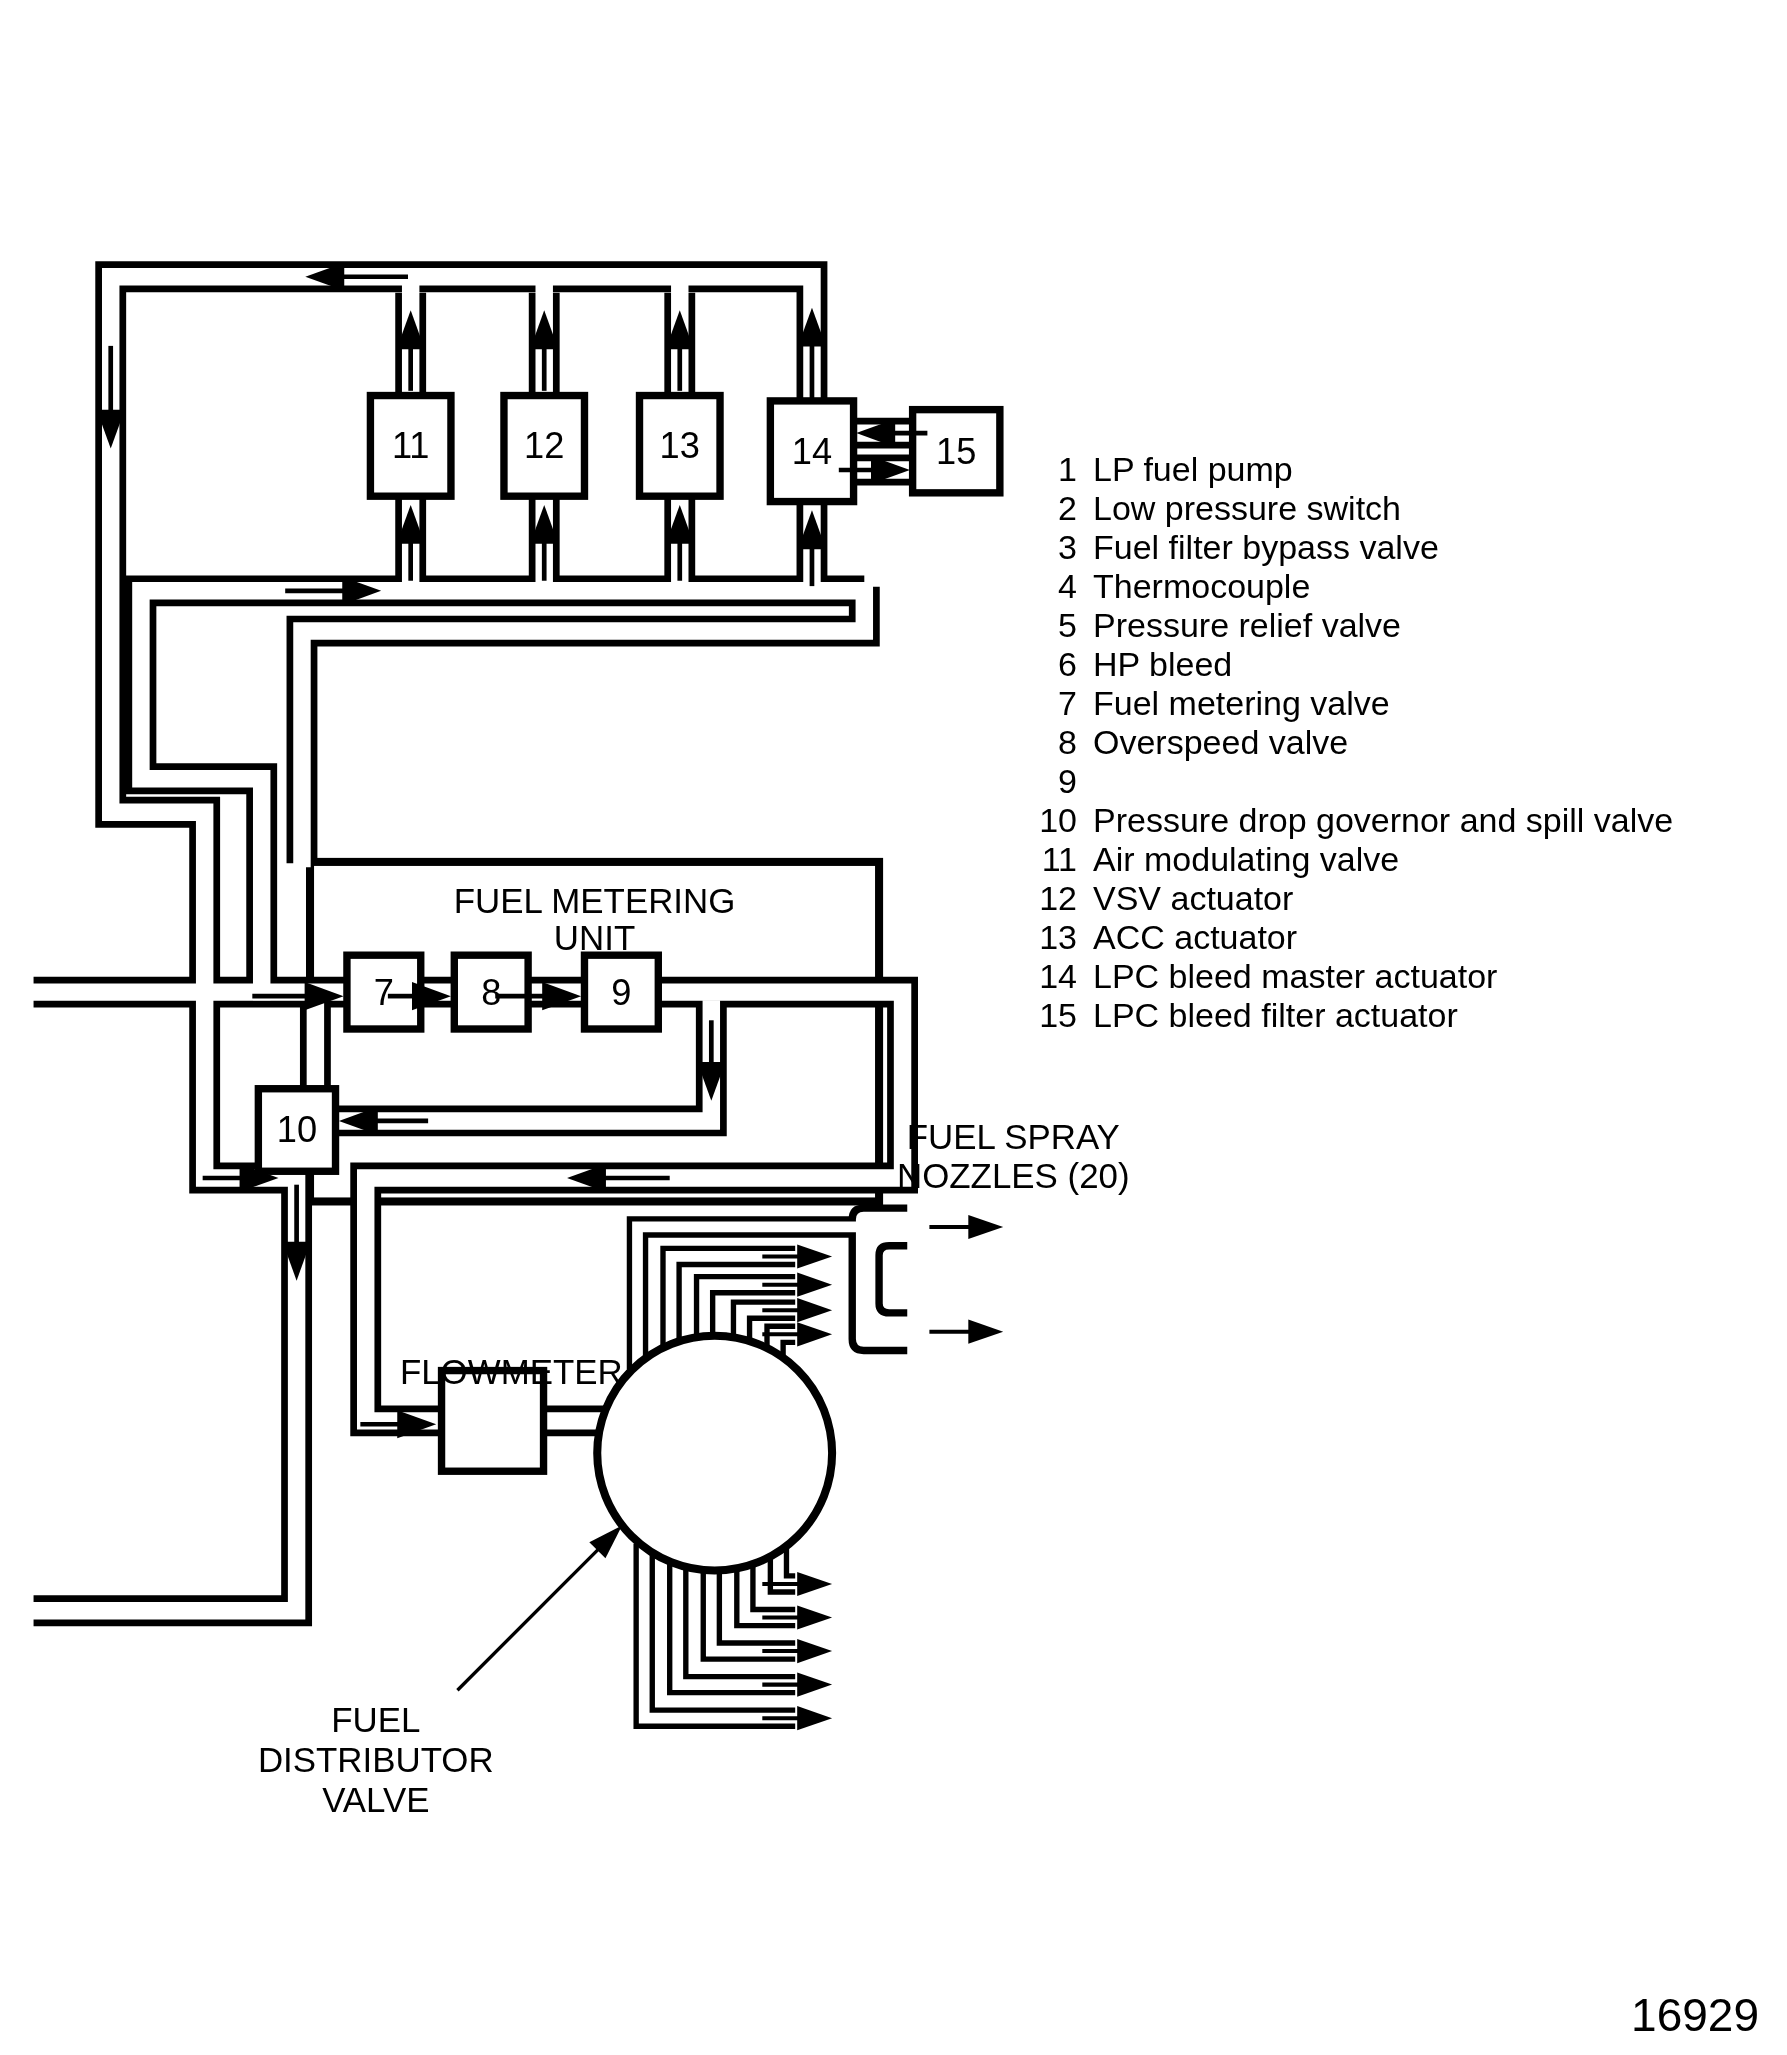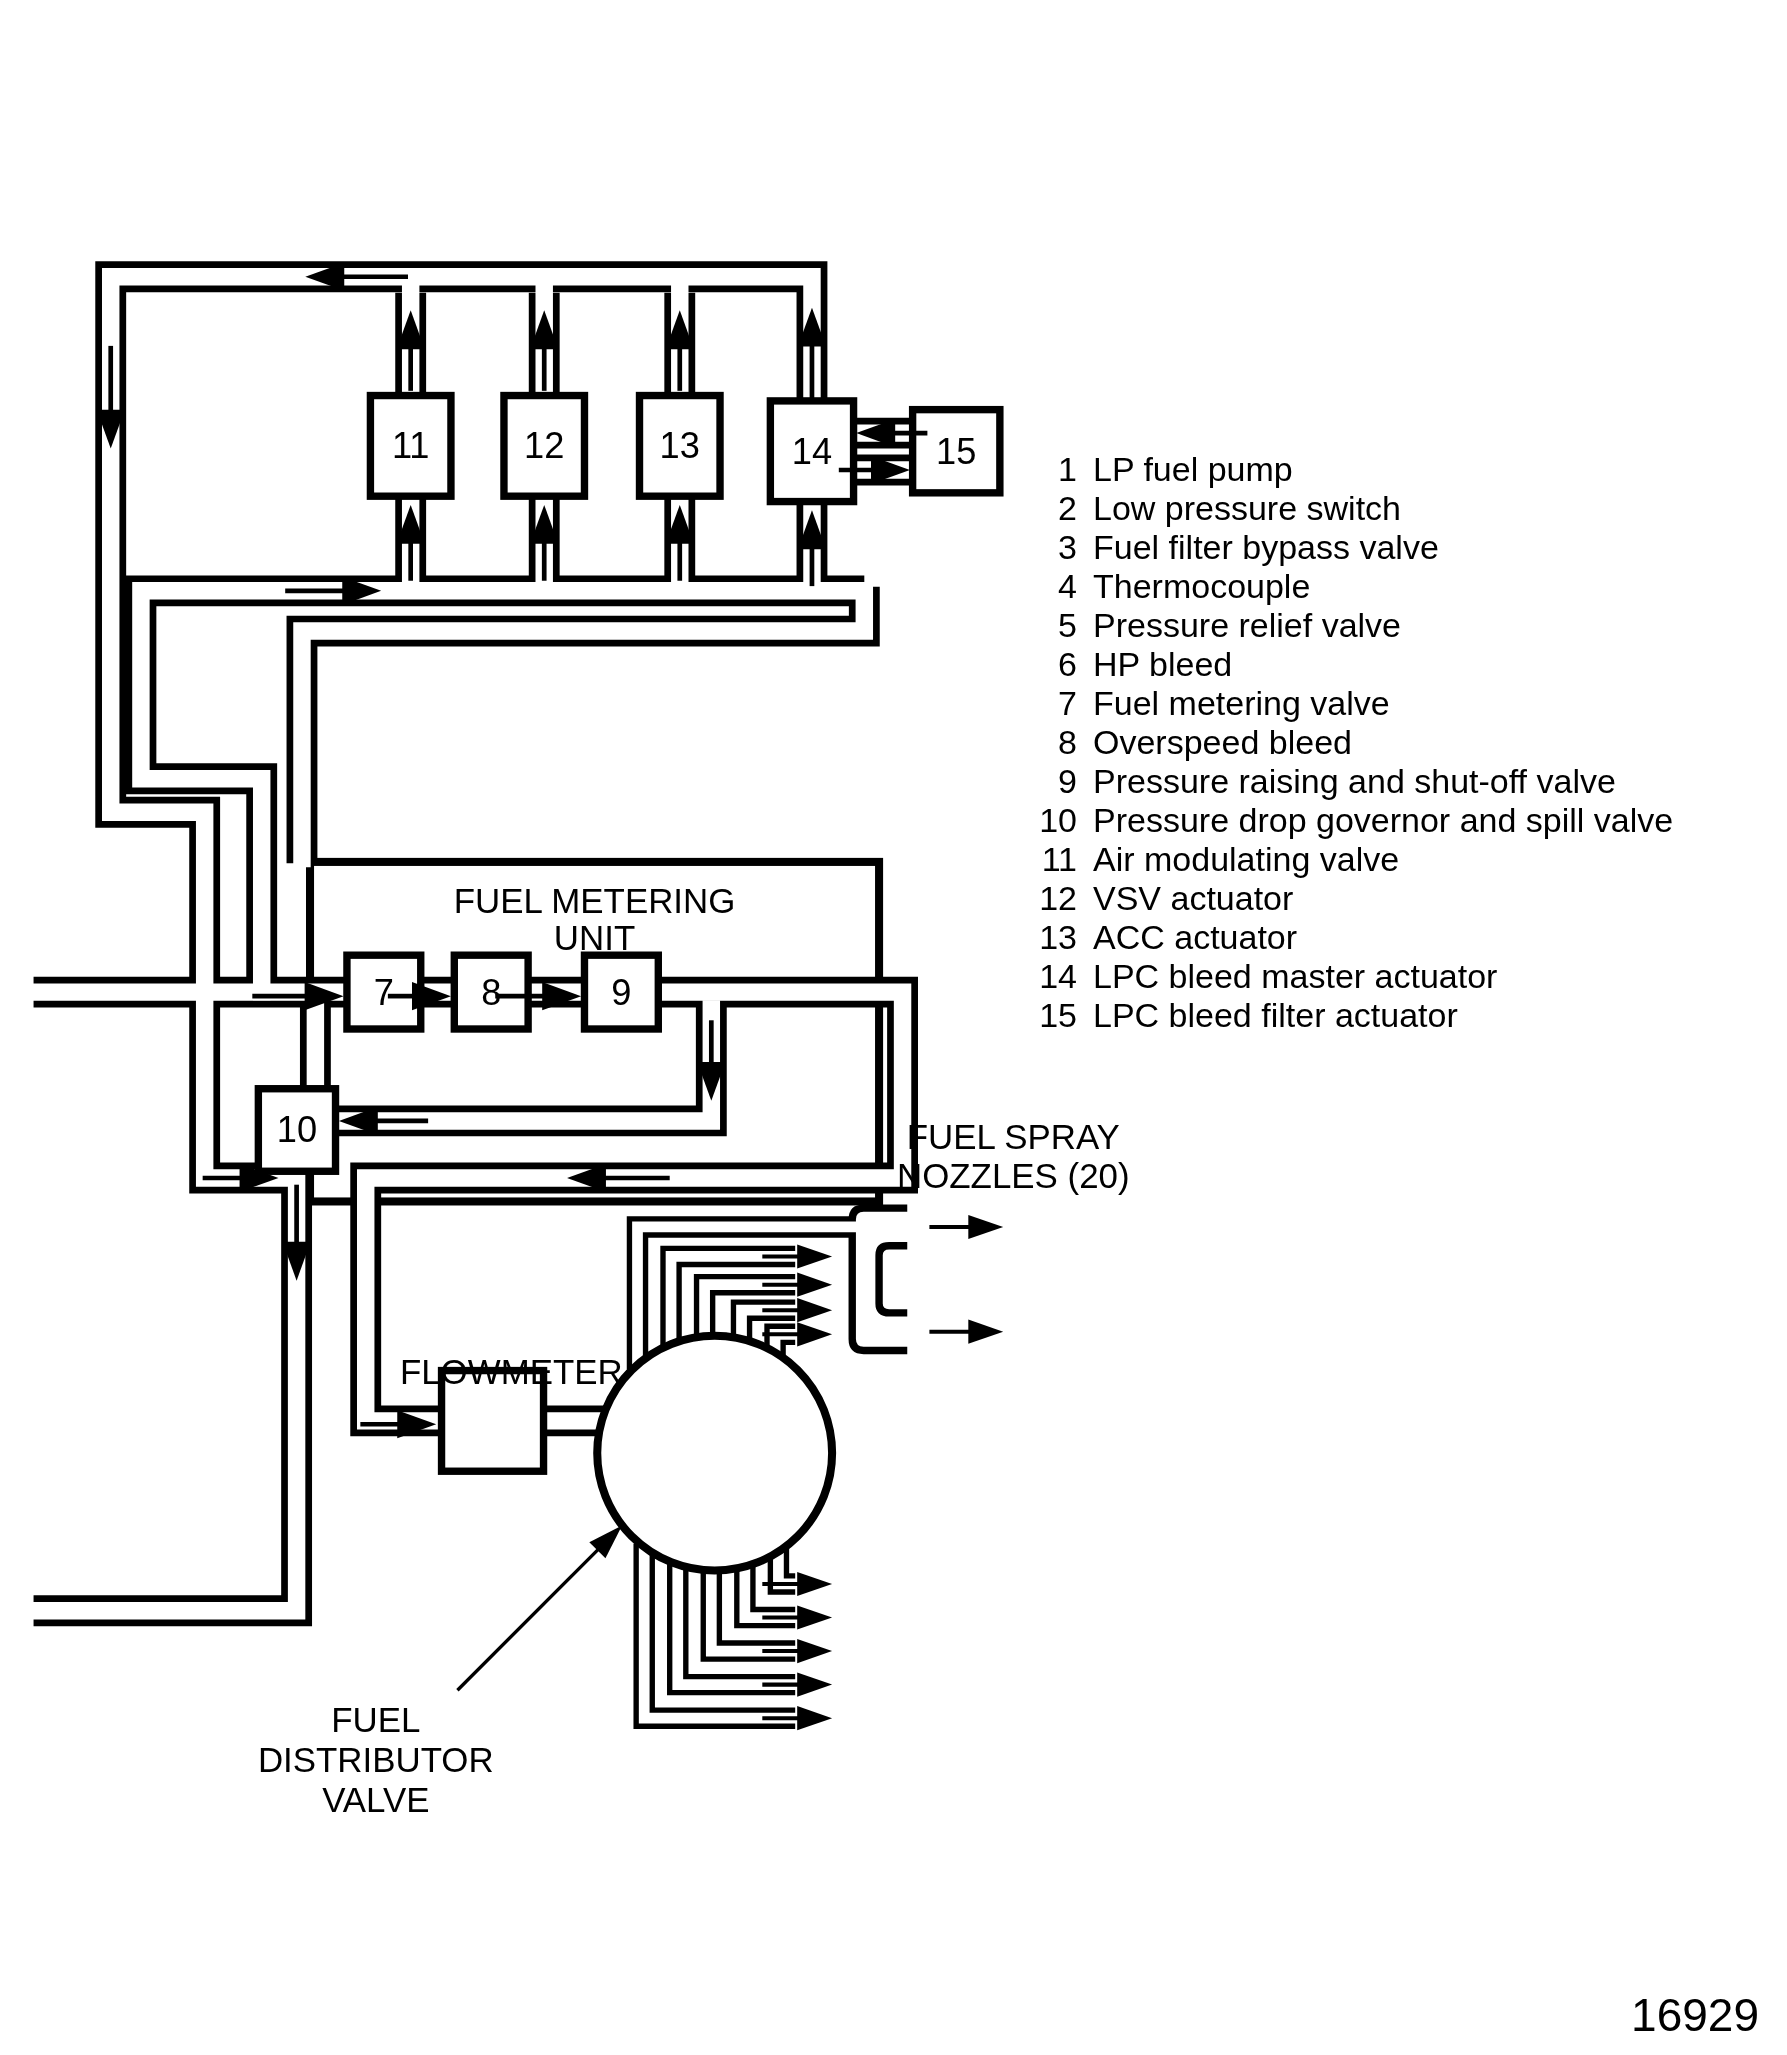--- a/index.html
+++ b/index.html
@@ -299,25 +299,24 @@
       <div class="legend-row">
         <span class="num">6</span>
         <span class="lbl">HP bleed</span>
       </div>
       <div class="legend-row">
         <span class="num">7</span>
         <span class="lbl">Fuel metering valve</span>
       </div>
       <div class="legend-row">
         <span class="num">8</span>
-        <span class="lbl">Overspeed bleed</span>
+        <span class="lbl">Overspeed valve</span>
       </div>
       <div class="legend-row">
         <span class="num">9</span>
-        <span class="lbl">Pressure raising and shut-off valve</span>
       </div>
       <div class="legend-row">
         <span class="num">10</span>
         <span class="lbl">Pressure drop governor and spill valve</span>
       </div>
       <div class="legend-row">
         <span class="num">11</span>
         <span class="lbl">Air modulating valve</span>
       </div>
       <div class="legend-row">

